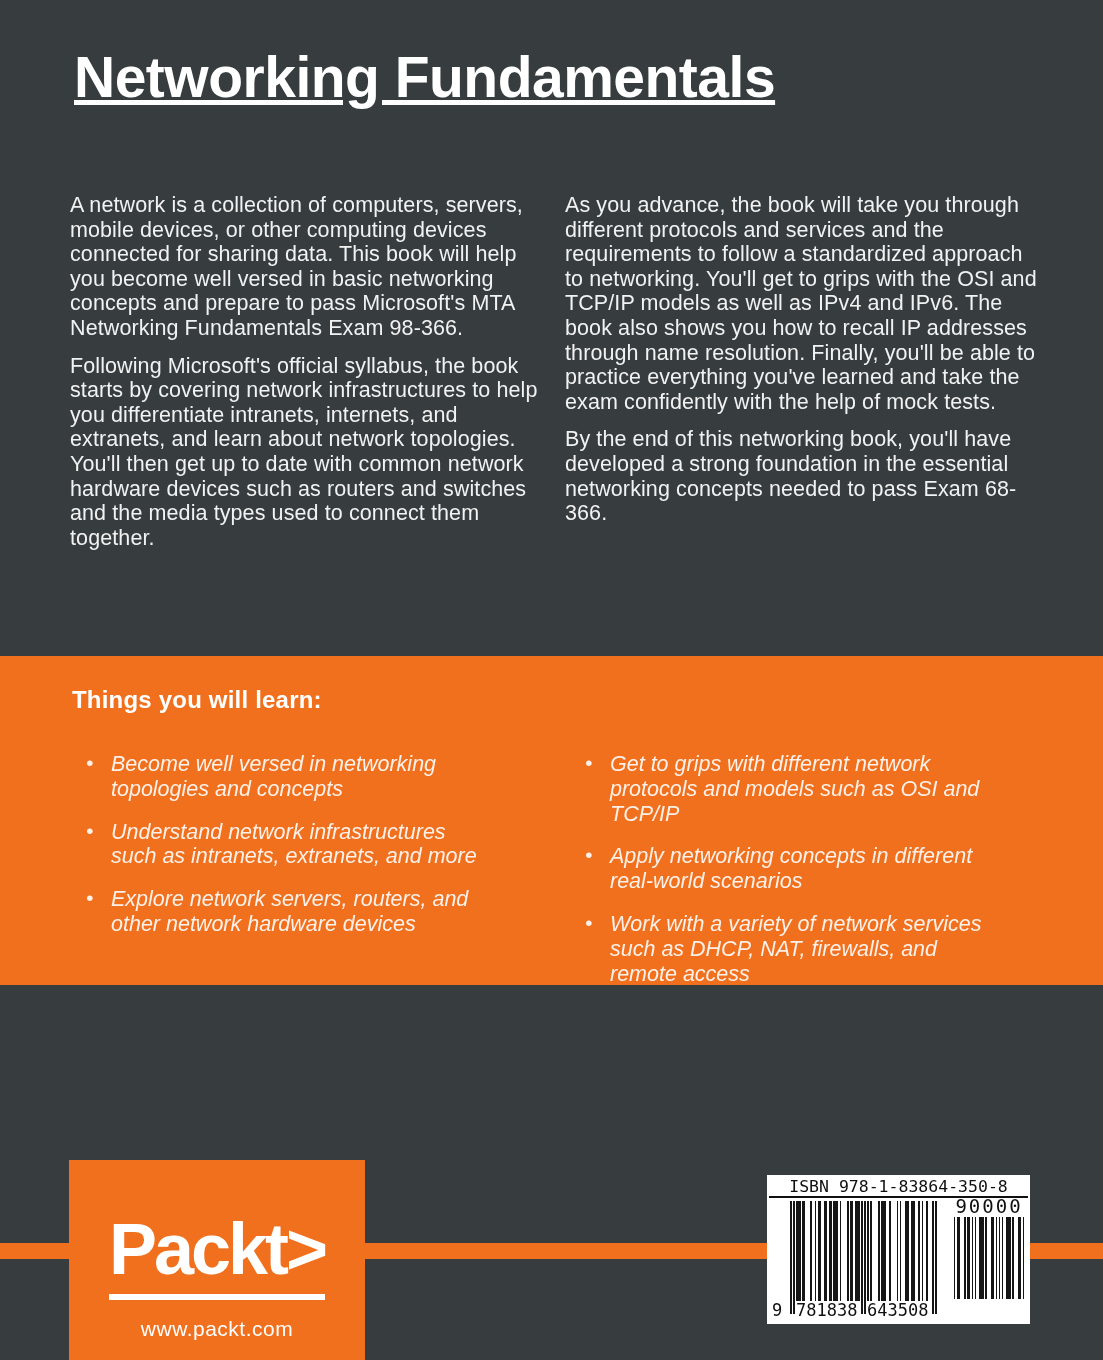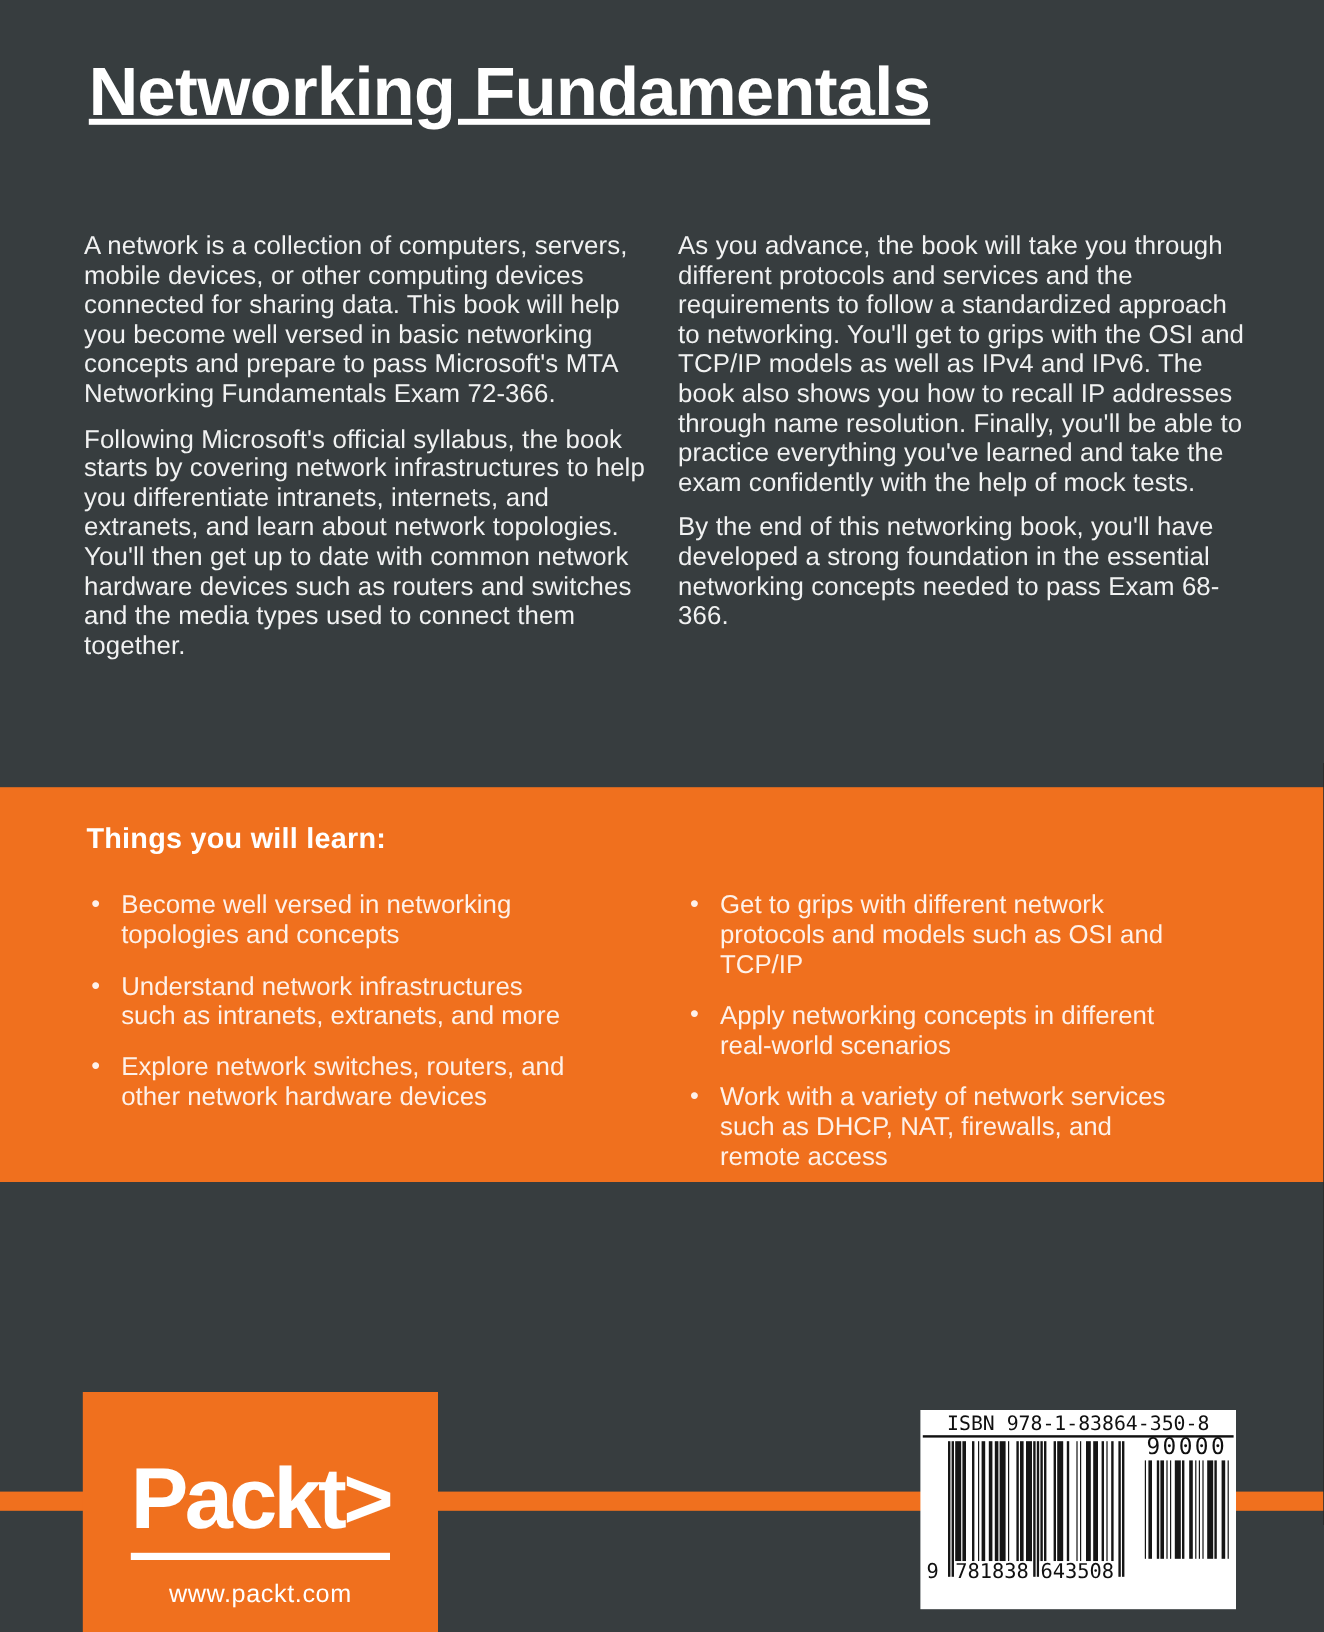--- a/index.html
+++ b/index.html
@@ -29,22 +29,22 @@
 
   .learn{
     position:absolute; left:0; top:656px; width:1103px; height:329px;
     background:var(--orange);
   }
   .learn h2{
     position:absolute; left:72px; top:30px; margin:0;
     font-size:24px; font-weight:bold; color:#ffffff; letter-spacing:0.2px;
   }
   ul.learn-col{
-    position:absolute; top:84px; margin:2px; padding:0; list-style:none;
-    font-size:21.5px; line-height:24.8px; color:rgba(255,255,255,0.9);
+    position:absolute; top:84px; margin:12px; padding:0; list-style:none;
+    font-size:21.5px; line-height:24.8px; color:rgba(255,255,255,0.9);font-style:italic;
   }
   ul.learn-left{left:72px; width:400px;}
   ul.learn-right{left:571px; width:420px;}
   ul.learn-col li{position:relative; padding-left:27px; margin-bottom:18px;}
   .bullet-dot{position:absolute; left:2px; top:-1px;}
   .bullet-dot::before{content:"\2022"; font-size:21px;}
 
   .stripe{
     position:absolute; left:0; top:1243px; width:1103px; height:16px;
     background:var(--orange); z-index:1;
@@ -61,21 +61,21 @@
   .logo-underline{
     position:absolute; top:134px; left:40px; width:216px; height:6px;
     background:#ffffff;
   }
   .website{
     position:absolute; top:157px; left:0; width:100%; text-align:center;
     font-size:21px; color:#ffffff; letter-spacing:0.5px;
   }
 
   .barcode-box{
-    position:absolute; left:767px; top:1175px; width:263px; height:166px;
+    position:absolute; left:767px; top:1175px; width:263px; height:149px;
     background:var(--bc-bg); z-index:3;
   }
   .isbn-text{
     position:absolute; top:2px; left:0; width:100%; text-align:center;
     font-family:"DejaVu Sans Mono", monospace; font-size:16.5px;
     color:#101010; white-space:nowrap;
   }
   .isbn-rule{
     position:absolute; top:21px; left:2px; right:2px; height:2px;
     background:#101010;
@@ -98,42 +98,42 @@
   .sup-bars{position:relative; margin-top:2px; height:82px;}
 </style>
 </head>
 <body>
 
 <div class="page">
 
   <h1 class="title">Networking Fundamentals</h1>
 
   <div class="synopsis col-left">
-    <p>A network is a collection of computers, servers, mobile devices, or other computing devices connected for sharing data. This book will help you become well versed in basic networking concepts and prepare to pass Microsoft's MTA Networking Fundamentals Exam 72-366.</p>
+    <p>A network is a collection of computers, servers, mobile devices, or other computing devices connected for sharing data. This book will help you become well versed in basic networking concepts and prepare to pass Microsoft's MTA Networking Fundamentals Exam 98-366.</p>
     <p>Following Microsoft's official syllabus, the book starts by covering network infrastructures to help you differentiate intranets, internets, and extranets, and learn about network topologies. You'll then get up to date with common network hardware devices such as routers and switches and the media types used to connect them together.</p>
   </div>
   <div class="synopsis col-right">
     <p>As you advance, the book will take you through different protocols and services and the requirements to follow a standardized approach to networking. You'll get to grips with the OSI and TCP/IP models as well as IPv4 and IPv6. The book also shows you how to recall IP addresses through name resolution. Finally, you'll be able to practice everything you've learned and take the exam confidently with the help of mock tests.</p>
     <p>By the end of this networking book, you'll have developed a strong foundation in the essential networking concepts needed to pass Exam 68-366.</p>
   </div>
 
   <section class="learn">
     <h2>Things you will learn:</h2>
     <ul class="learn-col learn-left">
       <li>
         <span class="bullet-dot"></span>
         <span>Become well versed in networking topologies and concepts</span>
       </li>
       <li>
         <span class="bullet-dot"></span>
         <span>Understand network infrastructures such as intranets, extranets, and more</span>
       </li>
       <li>
         <span class="bullet-dot"></span>
-        <span>Explore network switches, routers, and other network hardware devices</span>
+        <span>Explore network servers, routers, and other network hardware devices</span>
       </li>
     </ul>
     <ul class="learn-col learn-right">
       <li>
         <span class="bullet-dot"></span>
         <span>Get to grips with different network protocols and models such as OSI and TCP/IP</span>
       </li>
       <li>
         <span class="bullet-dot"></span>
         <span>Apply networking concepts in different real-world scenarios</span>

